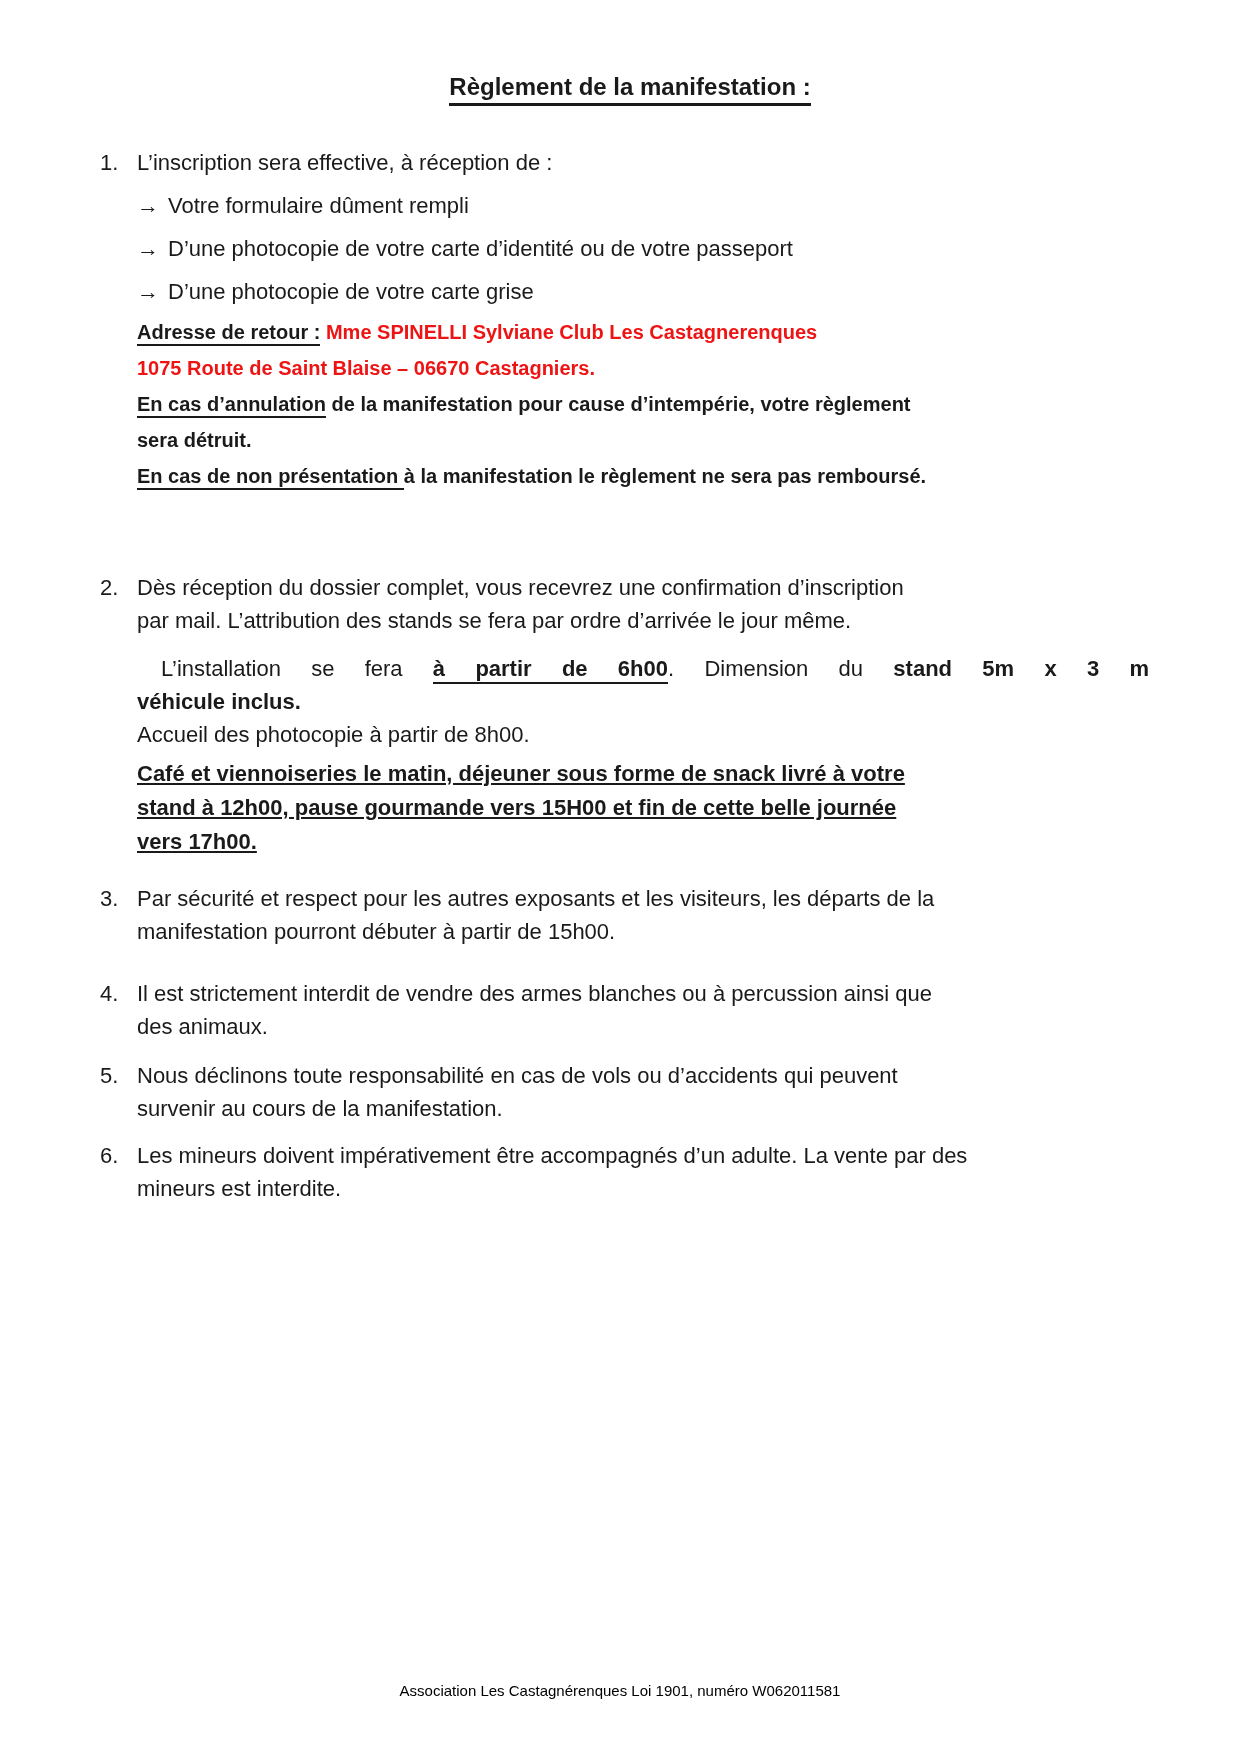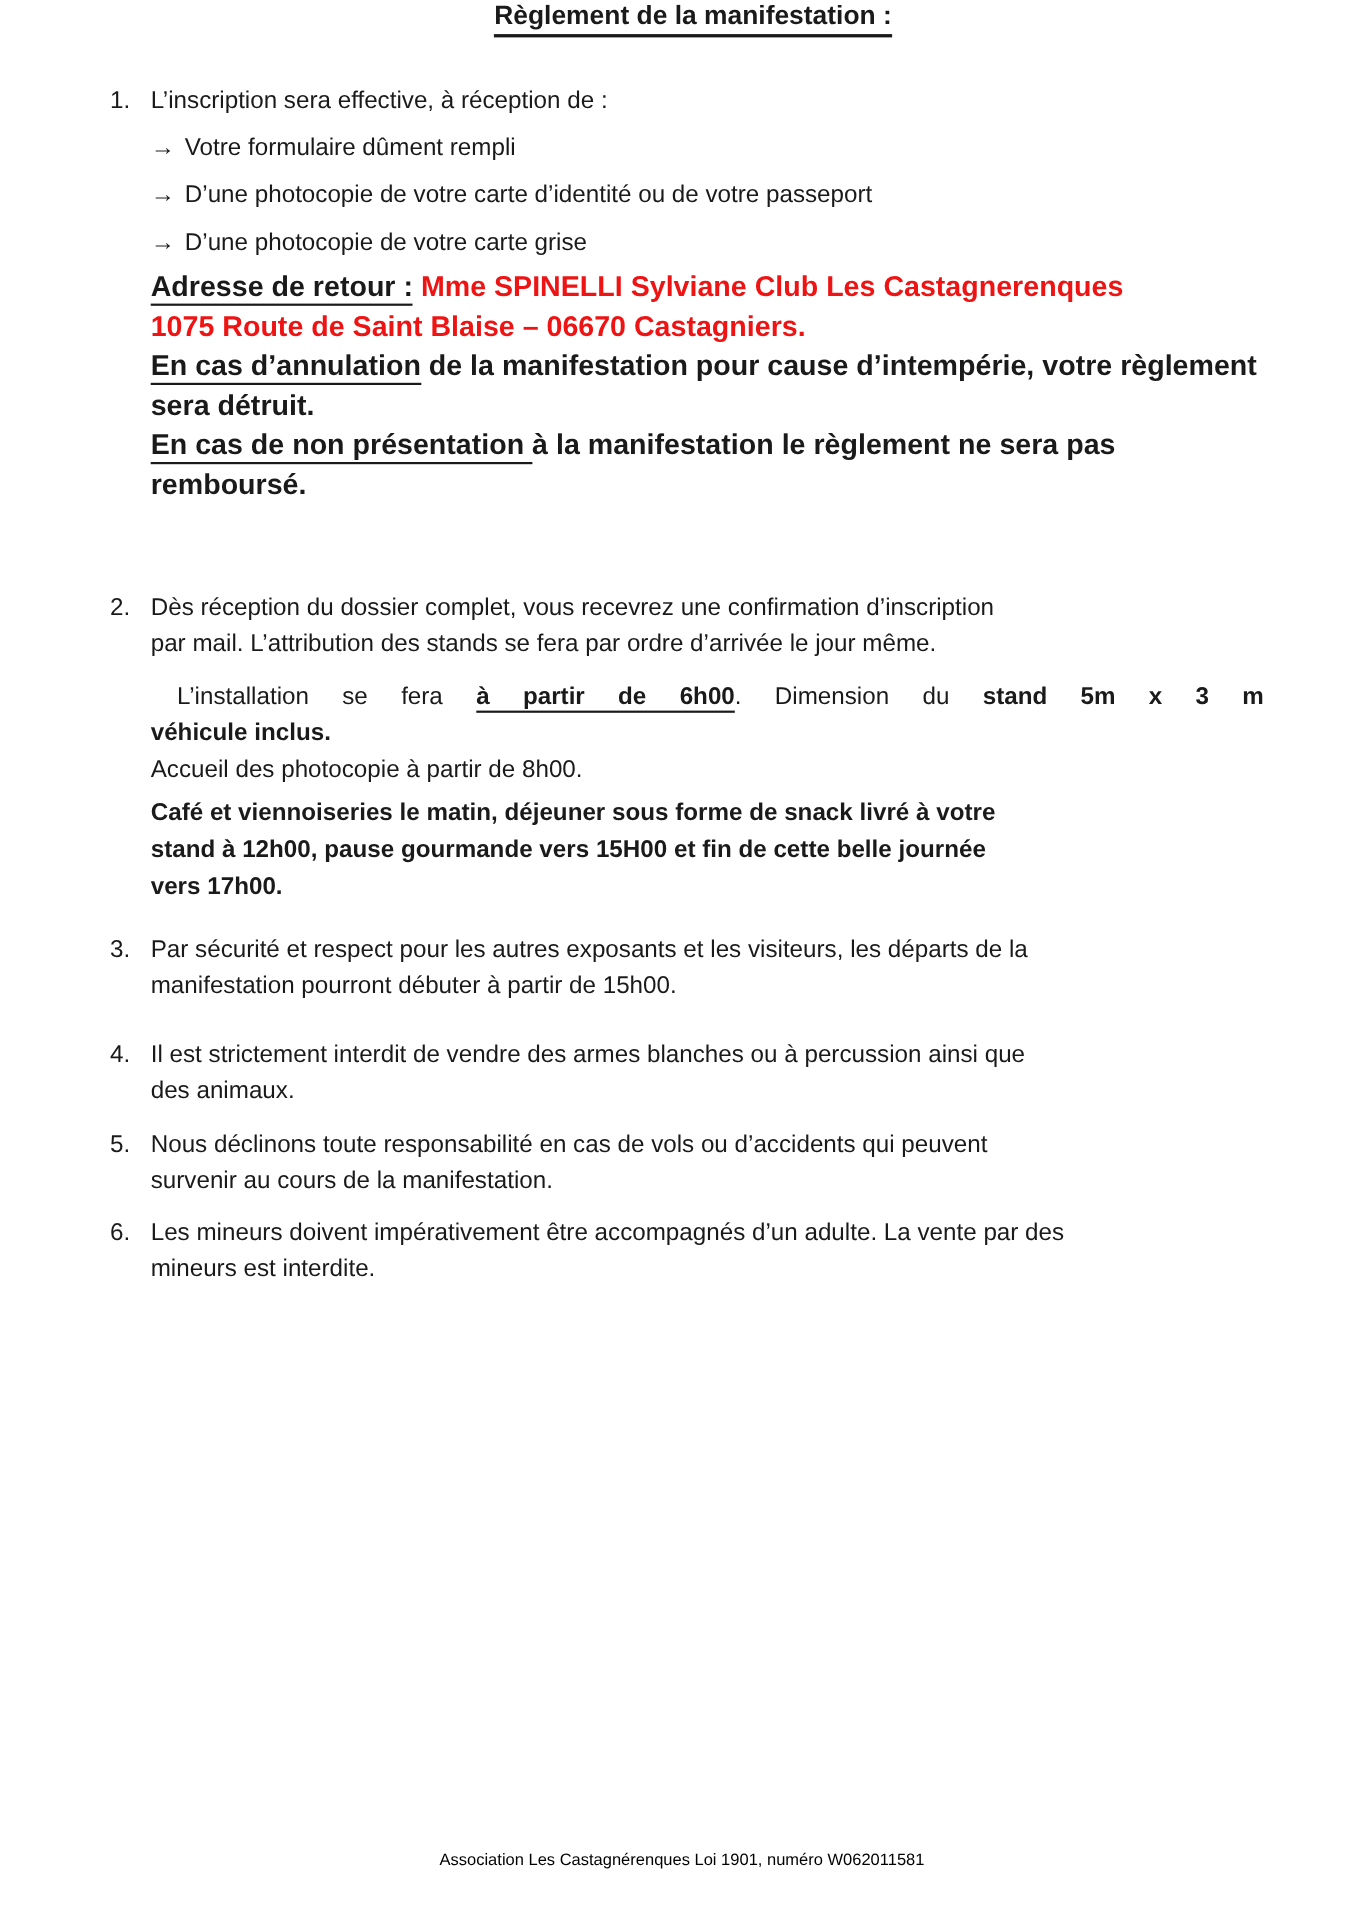--- a/index.html
+++ b/index.html
@@ -7,51 +7,51 @@
   .page {
     position:relative;
     width:1240px; height:1756px;
     background:#ffffff;
     font-family:"Liberation Sans", "DejaVu Sans", sans-serif;
     color:#1a1a1a;
     overflow:hidden;
   }
   .content { position:absolute; left:100px; top:0; width:1060px; }
 
-  .doc-title { text-align:center; font-size:24px; font-weight:bold; line-height:30px; }
+  .doc-title { padding-top:72px; text-align:center; font-size:24px; font-weight:bold; line-height:30px; }
   .u-title { border-bottom:3px solid #1a1a1a; padding-bottom:3px; }
 
   .item { display:flex; }
   .num  { flex:0 0 37px; width:37px; font-size:22px; line-height:33px; }
   .body { width:1012px; font-size:22px; }
 
   .line  { line-height:33px; }
   .bullet{ margin-top:10px; }
   .arrow { display:inline-block; width:31px; }
 
   .hl { background:#ffff00; padding:7px 4px 5px 3px; }
 
   .b   { font-weight:bold; }
   .red { color:#ee1414; }
   .u   { border-bottom:2.5px solid currentColor; padding-bottom:1px; }
 
   .addr  { margin-top:6px; }
-  .aline { line-height:36px; font-size:26px; }
+  .aline { line-height:36px; font-size:20px; }
 
   .it1 { margin-top:44px; }
   .it2 { margin-top:77px; }
   .it3 { margin-top:23px; }
   .it4 { margin-top:29px; }
   .it5 { margin-top:16px; }
   .it6 { margin-top:14px; }
 
   .p-install { margin-top:15px; }
   .just { text-align:justify; text-align-last:justify;margin-left:24px; }
   .p-cafe { margin-top:6px; }
-  .p-cafe .line { line-height:34px; }
+  .p-cafe .line { line-height:34px;text-decoration:underline; }
 
   .footer {
     position:absolute; top:1682px; left:0; right:0;
     text-align:center; font-size:15px; color:#000000;
   }
 </style>
 </head>
 <body>
 
 <div class="page">

